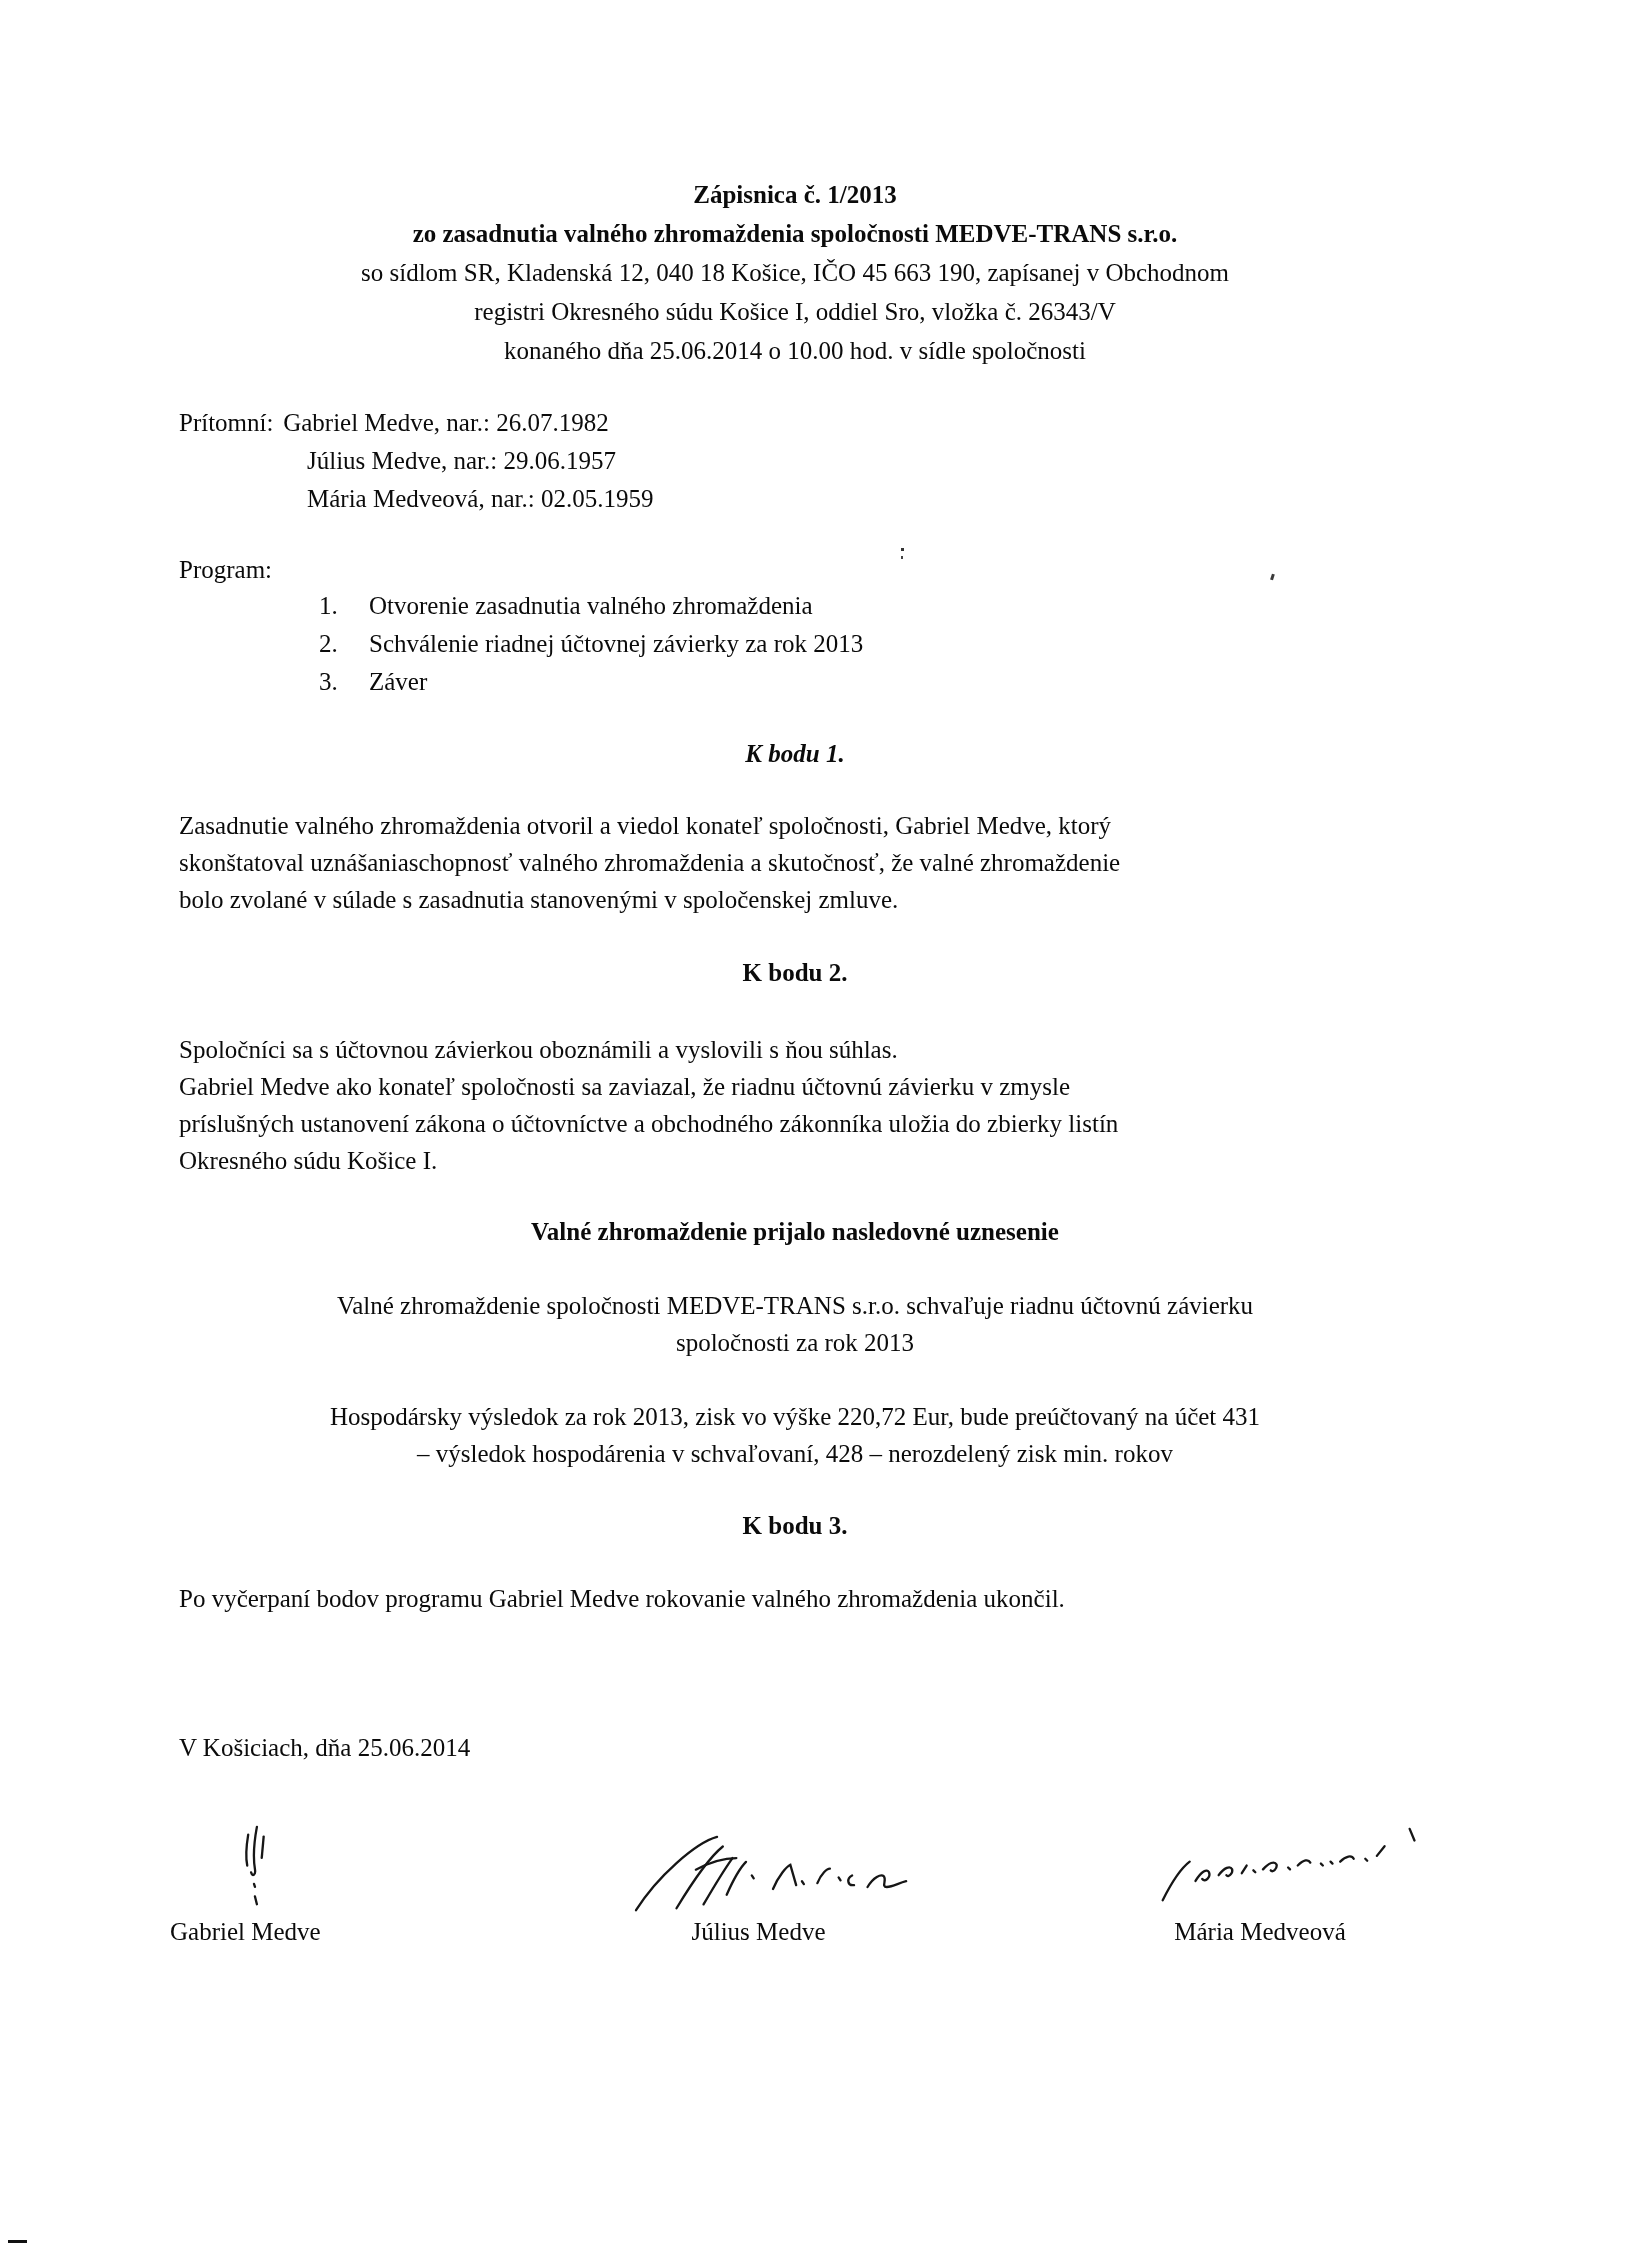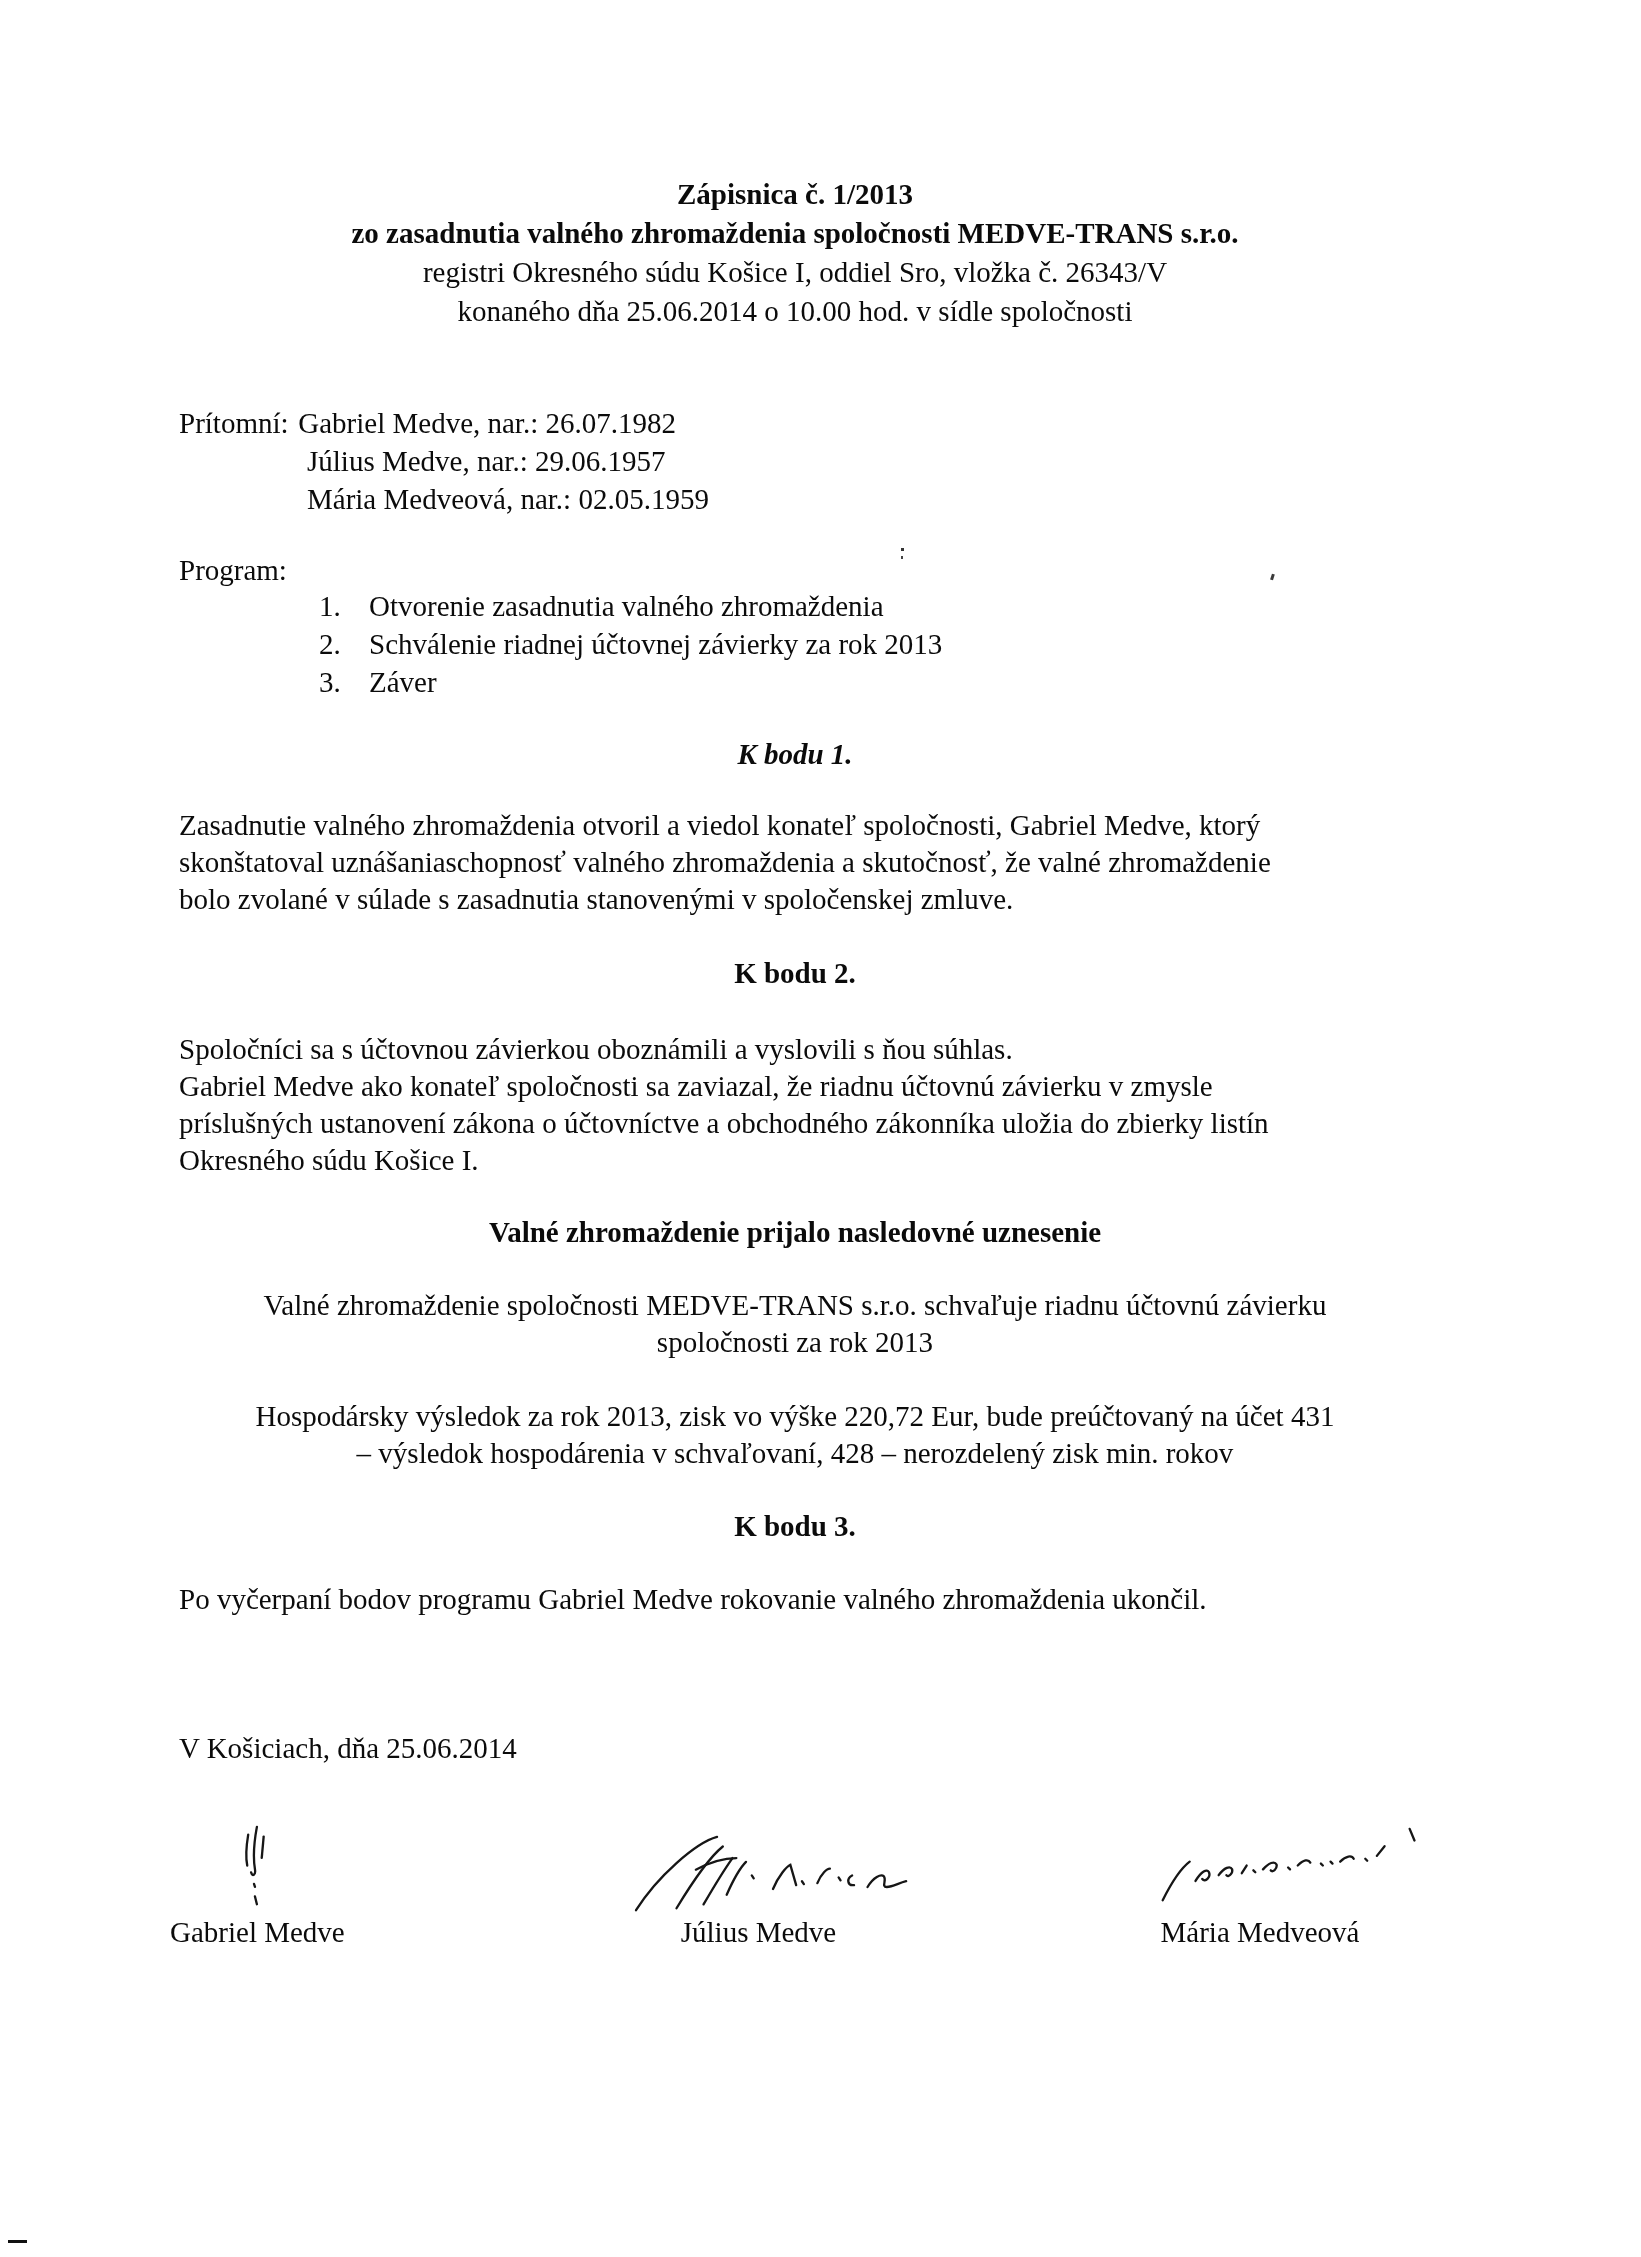--- a/index.html
+++ b/index.html
@@ -3,21 +3,21 @@
 <meta charset="utf-8">
 <style>
   html, body { margin: 0; padding: 0; background: #ffffff; }
   .page {
     position: relative;
     width: 1641px;
     height: 2257px;
     background: #ffffff;
     font-family: "Liberation Serif", "DejaVu Serif", serif;
     color: #0b0b0b;
-    font-size: 29px;
+    font-size: 25px;
     line-height: 38px;
     overflow: hidden;
   }
   .abs { position: absolute; }
   .center { text-align: center; }
   .bold { font-weight: bold; }
   .prelines { white-space: pre-line; }
   .header-block { left: 158px; top: 175px; width: 1274px; line-height: 39px; text-align: center; }
   .attendees-block { left: 179px; top: 404px; width: 1294px; }
   .attendee-name-first { margin-left: 9.7px; }
@@ -49,20 +49,21 @@
   .dash-bl { left: 7.7px; top: 2240px; width: 19.3px; height: 2.9px; background: #111; }
 </style>
 </head>
 <body>
 
 <div class="page">
 
   <div class="abs header-block">
     <div class="bold">Zápisnica č. 1/2013</div>
     <div class="bold">zo zasadnutia valného zhromaždenia spoločnosti MEDVE-TRANS s.r.o.</div>
+    <div>so sídlom SR, Kladenská 12, 040 18 Košice, IČO 45 663 190, zapísanej v Obchodnom</div>
     <div>registri Okresného súdu Košice I, oddiel Sro, vložka č. 26343/V</div>
     <div>konaného dňa 25.06.2014 o 10.00 hod. v sídle spoločnosti</div>
   </div>
 
   <div class="abs attendees-block">
     <div>
       <span>Prítomní:</span><span class="attendee-name-first">Gabriel Medve, nar.: 26.07.1982</span>
     </div>
     <div class="attendee-cont">Július Medve, nar.: 29.06.1957</div>
     <div class="attendee-cont">Mária Medveová, nar.: 02.05.1959</div>

